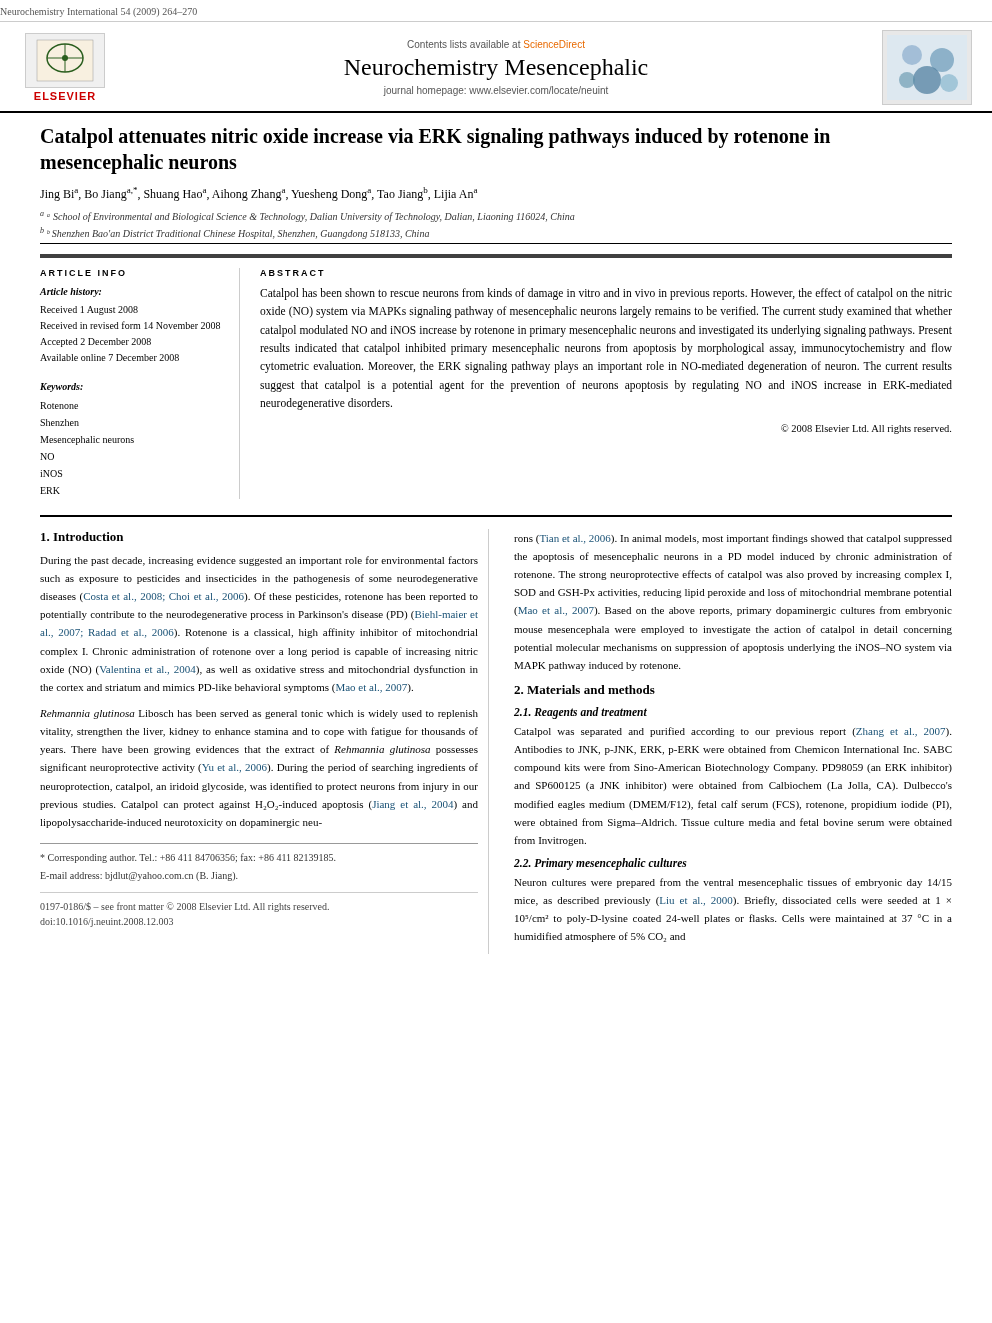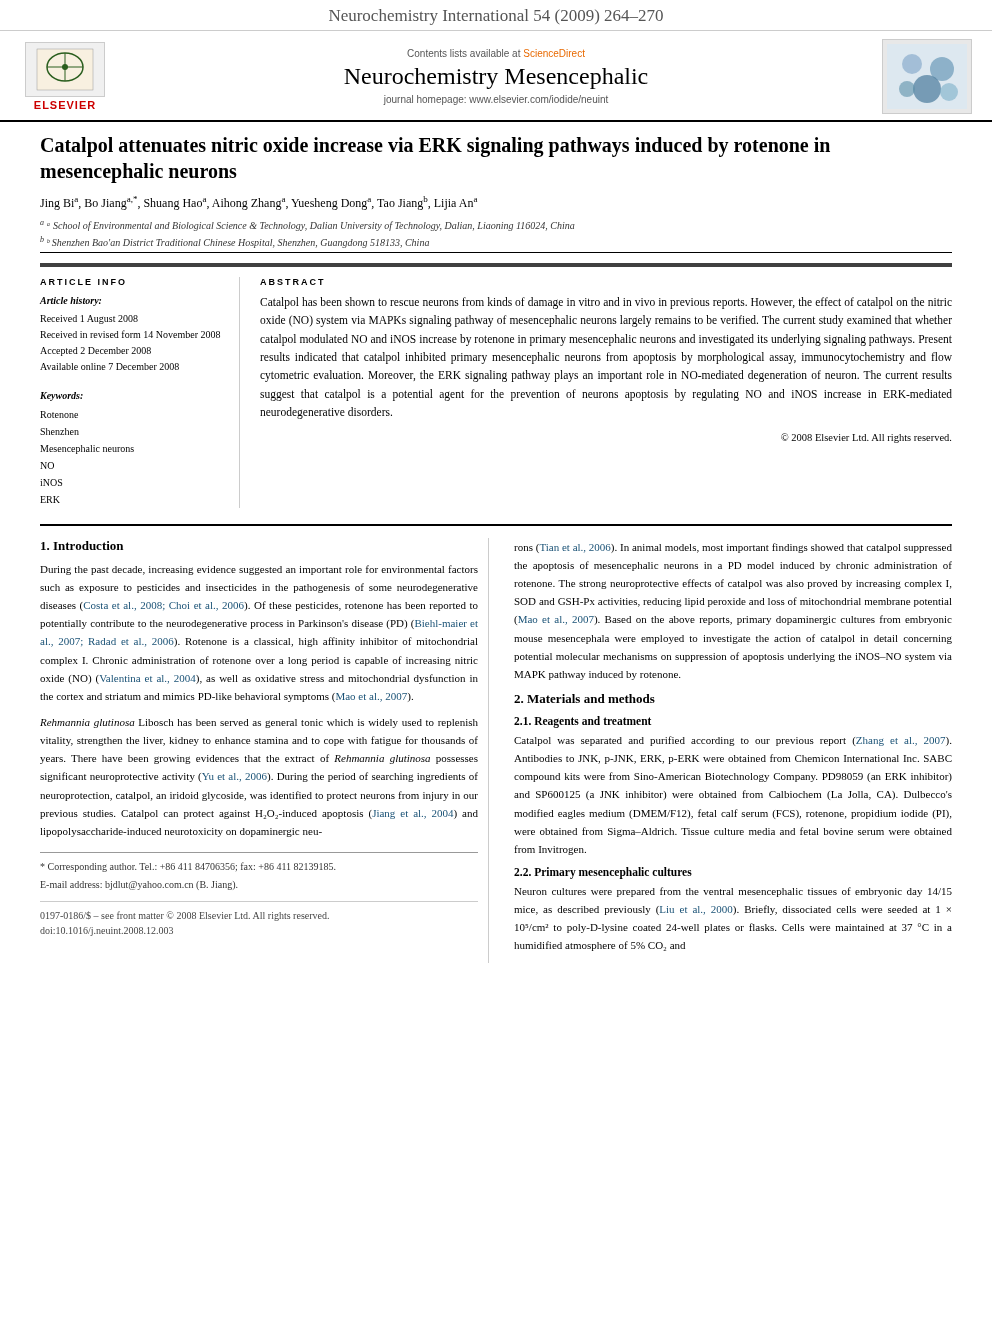--- a/index.html
+++ b/index.html
@@ -11,22 +11,22 @@
       width: 992px;
       min-height: 1323px;
     }
     .page-wrapper {
       width: 992px;
       background: #fff;
     }
 
     
     .top-bar {
-      text-align: center;
-      font-size: 17px;
+      text-align: left;
+      font-size: 10px;
       color: #555;
       padding: 6px 0 4px;
       border-bottom: 1px solid #ccc;
     }
 
     
     .journal-header {
       display: flex;
       align-items: center;
       justify-content: space-between;
@@ -234,20 +234,21 @@
     }
     .body-text a, .body-text .ref-link {
       color: #1a5276;
       text-decoration: none;
     }
     .body-text em {
       font-style: italic;
     }
     .subsection-title {
       font-size: 11.5px;
+      font-style: italic;
       font-weight: bold;
       margin-bottom: 4px;
       margin-top: 8px;
     }
 
     
     .footnotes {
       border-top: 1px solid #999;
       margin-top: 12px;
       padding-top: 6px;
@@ -291,21 +292,21 @@
       </div>
       <span class="elsevier-text">ELSEVIER</span>
     </div>
 
     <div class="journal-center">
       <div class="sciencedirect-line">
         <span>Contents lists available at</span>
         <span class="sciencedirect-link">ScienceDirect</span>
       </div>
       <div class="journal-title">Neurochemistry Mesencephalic</div>
-      <div class="journal-homepage">journal homepage: www.elsevier.com/iodide/neuint</div>
+      <div class="journal-homepage">journal homepage: www.elsevier.com/locate/neuint</div>
     </div>
 
     <div class="journal-right">
       <svg width="80" height="65" viewBox="0 0 80 65">
         <rect width="80" height="65" fill="#dde8f0"></rect>
         <circle cx="25" cy="20" r="10" fill="#8aaccc" opacity="0.7"></circle>
         <circle cx="55" cy="25" r="12" fill="#6b9ab8" opacity="0.7"></circle>
         <circle cx="40" cy="45" r="14" fill="#4a7a9b" opacity="0.7"></circle>
         <circle cx="20" cy="45" r="8" fill="#5b8fa8" opacity="0.6"></circle>
         <circle cx="62" cy="48" r="9" fill="#7bafc8" opacity="0.6"></circle>

